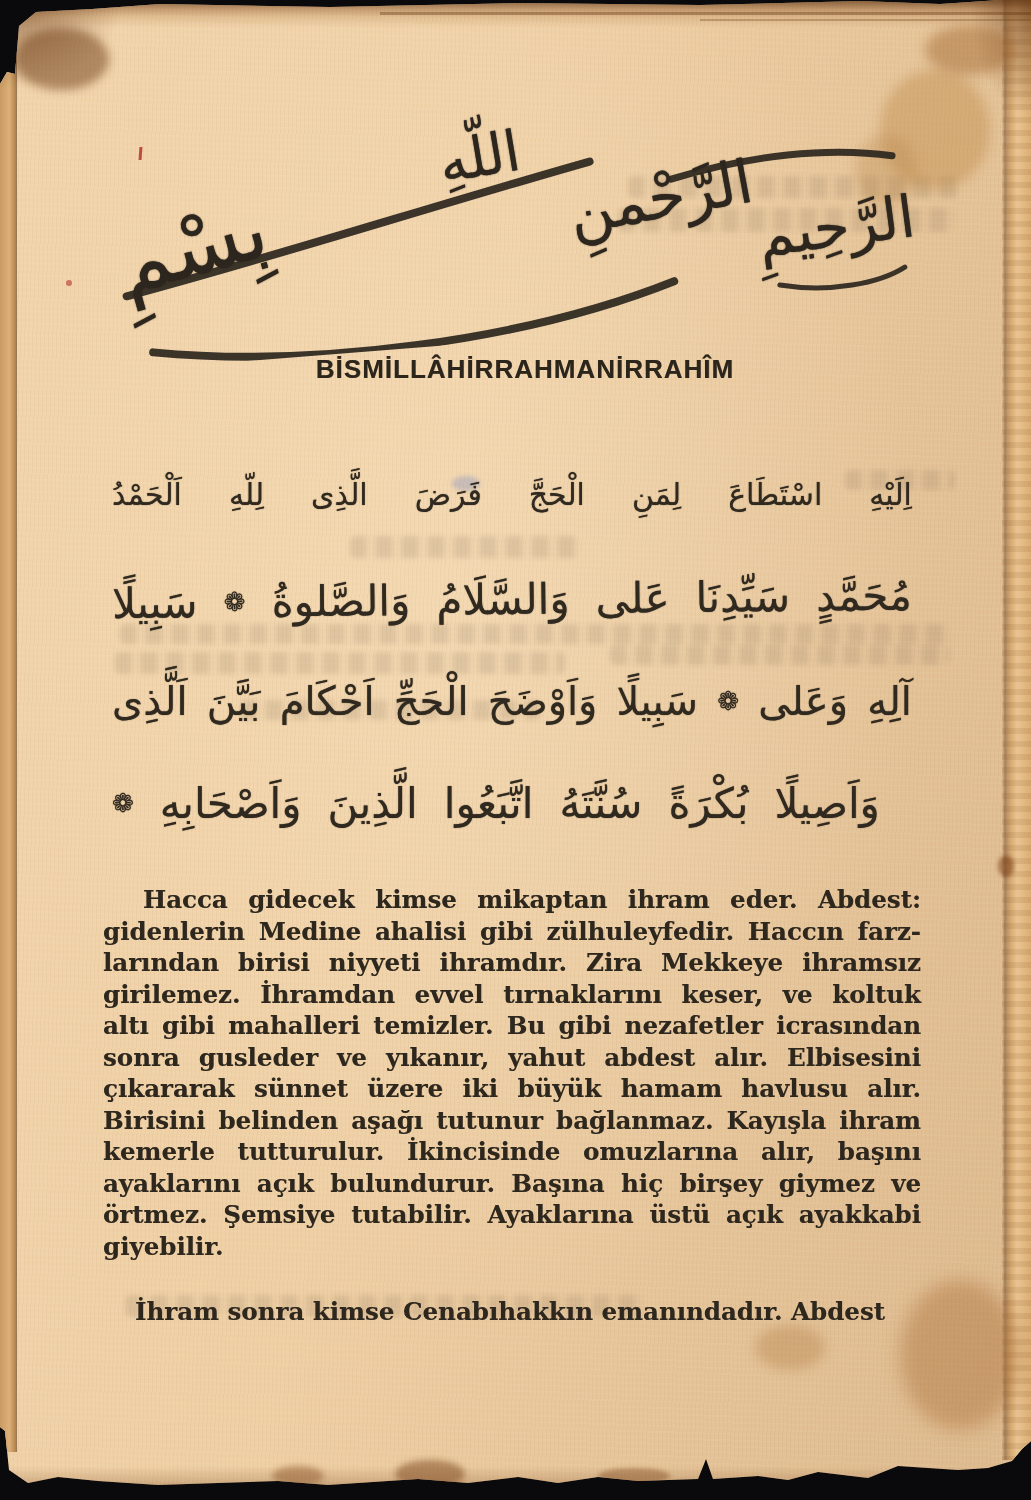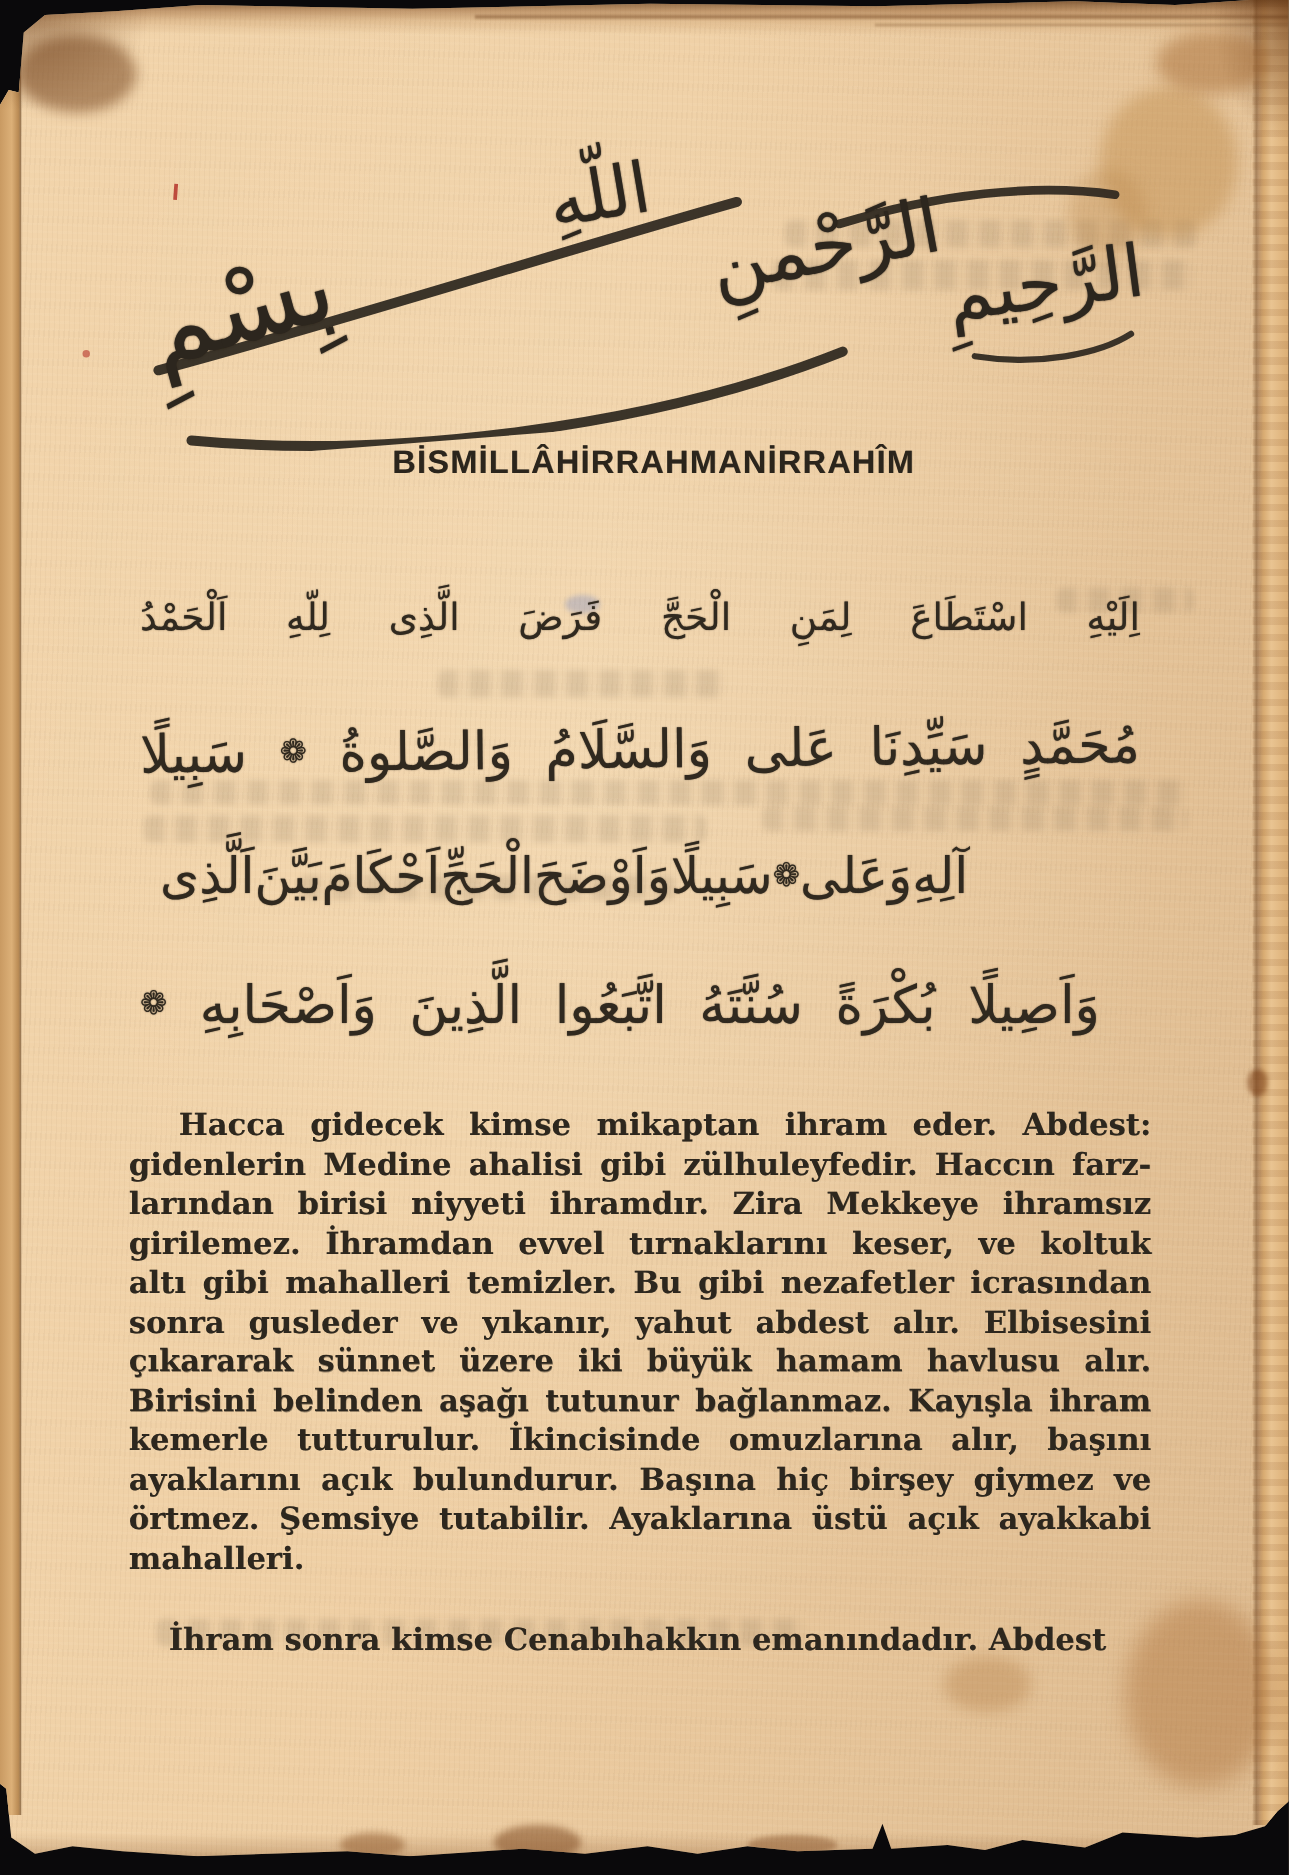--- a/index.html
+++ b/index.html
@@ -54,30 +54,30 @@
   
   .callig{position:absolute;left:115px;top:128px;width:790px;height:212px;transform:rotate(-4.5deg);}
   .callig svg{position:absolute;inset:0;}
   .callig span{position:absolute;font-family:"DejaVu Sans",sans-serif;color:#2c261e;
     text-shadow:0 0 1.4px rgba(45,35,25,.85);white-space:nowrap;}
   .callig span:nth-of-type(1){left:2px;top:46px;font-size:82px;transform:rotate(-11deg);}
   .callig span:nth-of-type(2){left:330px;top:-6px;font-size:56px;transform:rotate(-5deg);}
   .callig span:nth-of-type(3){left:455px;top:46px;font-size:60px;transform:rotate(-6deg);}
   .callig span:nth-of-type(4){left:642px;top:90px;font-size:58px;transform:rotate(-3deg);}
 
-  .heading{position:absolute;left:16px;top:354px;width:1014px;text-align:center;
+  .heading{position:absolute;left:1px;top:354px;width:1014px;text-align:center;
     font:700 26px "Liberation Sans",sans-serif;letter-spacing:1px;color:#2b251c;
-    text-shadow:.4px .4px 0 rgba(43,37,28,.5);}
+    text-shadow:.4px .4px 0 rgba(43,37,28,.5);padding-left:17px;}
 
   .arow{position:absolute;left:112px;width:800px;display:flex;align-items:center;
     font-family:"DejaVu Sans",sans-serif;color:#30291f;}
   .arow span{text-shadow:0 0 1.1px rgba(48,38,26,.8);white-space:nowrap;}
   .arow1{top:438px;height:112px;justify-content:space-between;font-size:30px;}
   .arow2{top:550px;height:98px;justify-content:space-between;font-size:42px;transform:rotate(-.6deg);}
-  .arow3{top:648px;height:106px;justify-content:flex-start;font-size:40px;margin-left:16px;}
+  .arow3{top:648px;height:106px;justify-content:space-between;font-size:40px;}
   .arow4{top:754px;height:98px;justify-content:flex-start;gap:26px;font-size:42px;}
   .arow .rosette{font-size:26px;align-self:center;}
 
   .ttext{position:absolute;left:103px;top:884px;width:818px;
     font-family:"DejaVu Serif",serif;font-weight:700;font-size:24.5px;color:#2d271e;
     text-shadow:.3px .3px 0 rgba(45,38,28,.45);}
   .tline{height:31.5px;line-height:31.5px;text-align:justify;text-align-last:justify;overflow:visible;}
   .tline.first{text-indent:40px;}
   .tline.last{text-align-last:left;}
   .para2{position:absolute;left:103px;top:1296px;width:782px;height:32px;line-height:32px;
@@ -187,17 +187,17 @@
       <div class="tline">gidenlerin Medine ahalisi gibi zülhuleyfedir. Haccın farz-</div>
       <div class="tline">larından birisi niyyeti ihramdır. Zira Mekkeye ihramsız</div>
       <div class="tline">girilemez. İhramdan evvel tırnaklarını keser, ve koltuk</div>
       <div class="tline">altı gibi mahalleri temizler. Bu gibi nezafetler icrasından</div>
       <div class="tline">sonra gusleder ve yıkanır, yahut abdest alır. Elbisesini</div>
       <div class="tline">çıkararak sünnet üzere iki büyük hamam havlusu alır.</div>
       <div class="tline">Birisini belinden aşağı tutunur bağlanmaz. Kayışla ihram</div>
       <div class="tline">kemerle tutturulur. İkincisinde omuzlarına alır, başını</div>
       <div class="tline">ayaklarını açık bulundurur. Başına hiç birşey giymez ve</div>
       <div class="tline">örtmez. Şemsiye tutabilir. Ayaklarına üstü açık ayakkabi</div>
-      <div class="tline last">mahalleri.</div>
+      <div class="tline last">giyebilir.</div>
     </div>
     <div class="para2">İhram sonra kimse Cenabıhakkın emanındadır. Abdest</div>
   </div>
 </div>
 
 </body></html>

